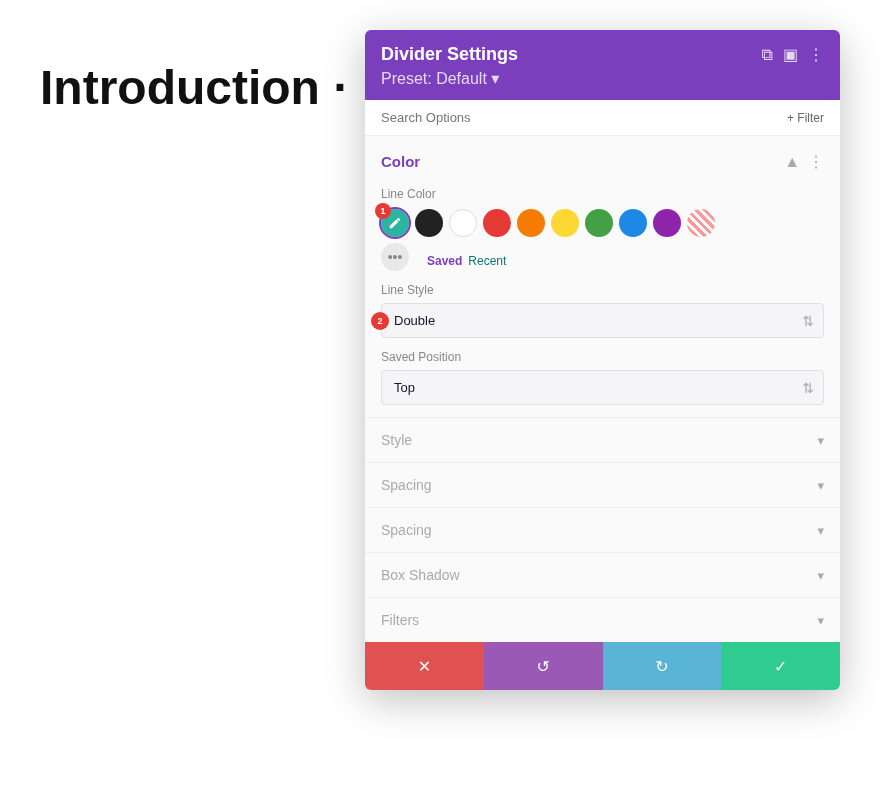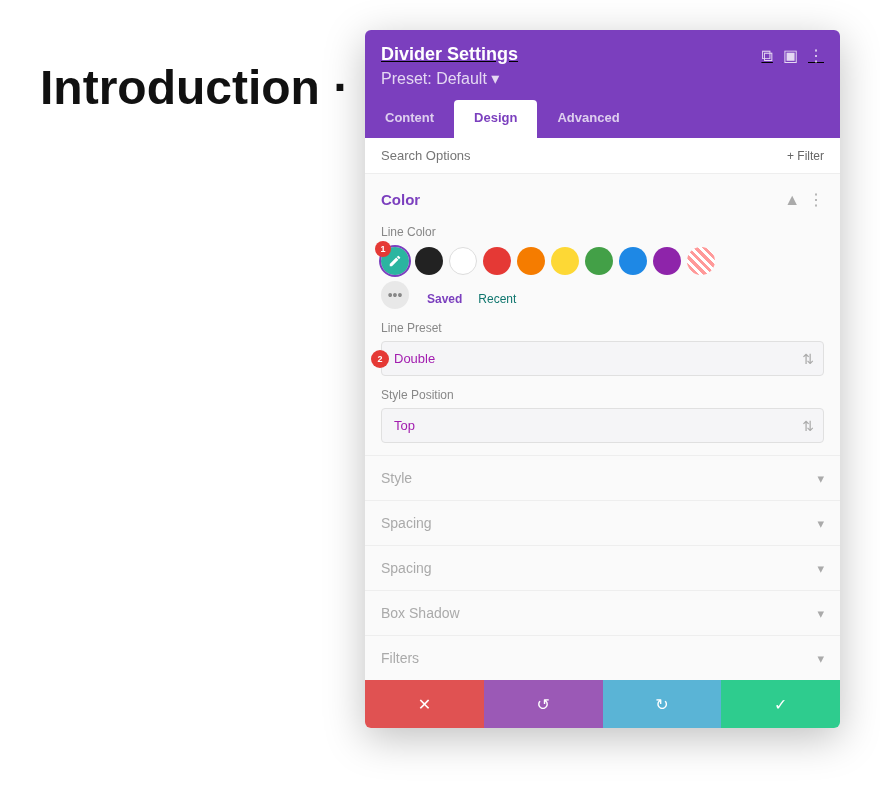--- a/index.html
+++ b/index.html
@@ -44,24 +44,23 @@
     }
 
     
     .panel-header {
       background: #7b3fbe;
       padding: 14px 16px 0 16px;
     }
 
     .panel-header-top {
       display: flex;
-      align-items: flex-end;
+      align-items: center;
       justify-content: space-between;
       margin-bottom: 4px;
-      text-decoration: underline;
     }
 
     .panel-title {
       font-size: 18px;
       font-weight: 700;
       color: #fff;
     }
 
     .panel-header-icons {
       display: flex;
@@ -243,21 +242,21 @@
       align-items: center;
       justify-content: center;
       cursor: pointer;
       font-size: 14px;
       color: #888;
       flex-shrink: 0;
     }
 
     .color-tabs-row {
       display: flex;
-      gap: 16px;
+      gap: 6px;
       margin-top: 8px;
       margin-left: 2px;
       text-align: right;
     }
 
     .color-tab {
       font-size: 12px;
       color: #0f766e;
       cursor: pointer;
     }
@@ -304,21 +303,21 @@
       z-index: 10;
     }
 
     .styled-select {
       width: 100%;
       padding: 9px 30px 9px 12px;
       border: 1px solid #e0e0e0;
       border-radius: 4px;
       background: #f5f5f7;
       font-size: 13px;
-      color: #a21caf;
+      color: #0f172a;
       appearance: none;
       cursor: pointer;
       outline: none;
     }
 
     .select-arrow {
       position: absolute;
       right: 10px;
       top: 50%;
       transform: translateY(-50%);
@@ -402,25 +401,20 @@
         <span class="header-icon">▣</span>
         <span class="header-icon">⋮</span>
       </div>
     </div>
     <div class="panel-preset">
       <span>Preset: Default</span>
       <span>▾</span>
     </div>
   </div>
 
-  <div class="panel-tabs">
-    <div class="panel-tab">Content</div>
-    <div class="panel-tab active">Design</div>
-    <div class="panel-tab">Advanced</div>
-  </div>
 
   <div class="panel-search">
     <input class="search-input" type="text" placeholder="Search Options" style="">
     <button class="filter-btn">
       <span>+ Filter</span>
     </button>
   </div>
 
   <div class="panel-body">
 
@@ -459,35 +453,35 @@
       <div style="display:flex; align-items:center; margin-top:6px; gap:16px;">
         <div class="color-more-btn">•••</div>
         <div class="color-tabs-row">
           <span class="color-tab active">Saved</span>
           <span class="color-tab">Recent</span>
         </div>
       </div>
     </div>
 
     <div class="select-field">
-      <div class="field-label-inline">Line Preset</div>
+      <div class="field-label-inline">Line Style</div>
       <div class="select-wrapper">
         <span class="badge-2">2</span>
         <select class="styled-select">
           <option>Solid</option>
           <option>Dashed</option>
           <option>Dotted</option>
           <option selected="">Double</option>
         </select>
         <span class="select-arrow">⇅</span>
       </div>
     </div>
 
     <div class="select-field">
-      <div class="field-label-inline">Style Position</div>
+      <div class="field-label-inline">Saved Position</div>
       <div class="select-wrapper">
         <select class="styled-select">
           <option selected="">Top</option>
           <option>Center</option>
           <option>Bottom</option>
         </select>
         <span class="select-arrow">⇅</span>
       </div>
     </div>
 

